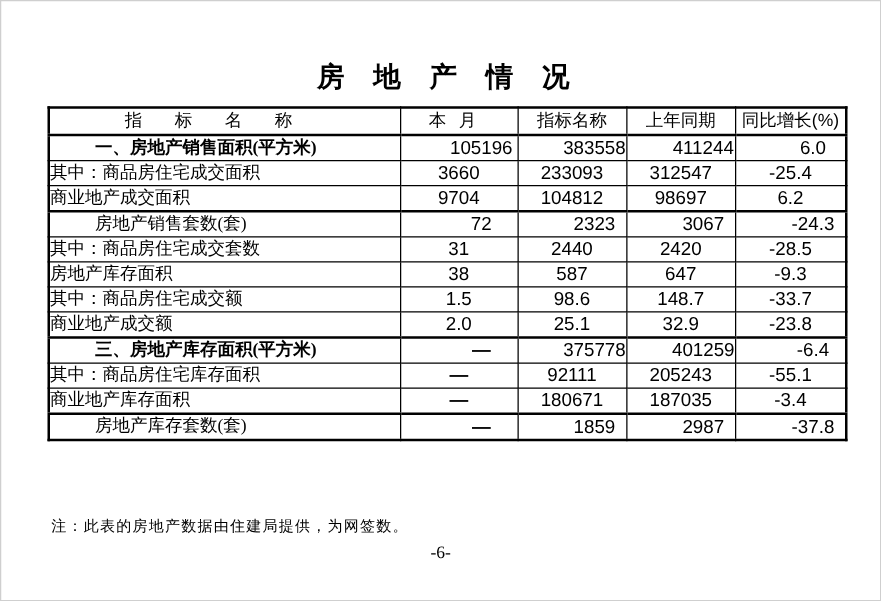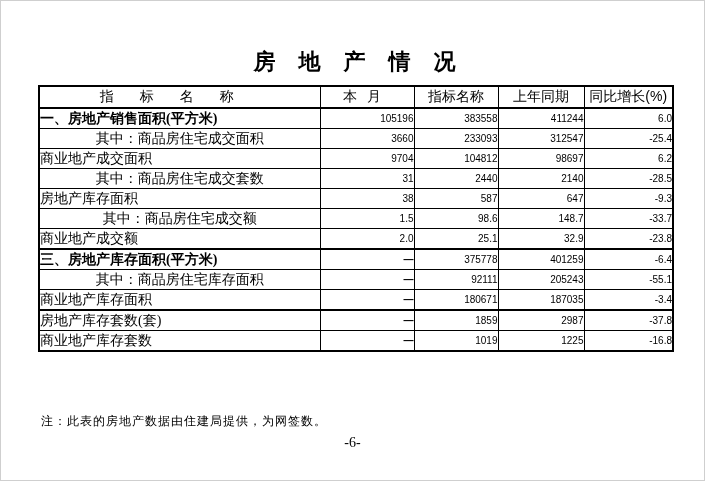--- a/index.html
+++ b/index.html
@@ -24,29 +24,29 @@
     box-sizing:border-box;
   }
   thead th {
     height:22px; font-size:14px; font-weight:400; text-align:center;
     border-bottom:2px solid #000;
     font-family:"Liberation Sans", sans-serif;
   }
   th.ls-wide { letter-spacing:26px; padding-left:26px; }
   th.ls-med  { letter-spacing:10px; padding-left:10px; }
   tbody td { height:19px; line-height:19px; font-size:14px; }
-  tr.group-start td { border-top:2px solid #000; }
+  tr.group-start td { border-top:2px solid #000;padding-left:36px; }
   .cell-label { text-align:left; font-family:"Liberation Serif", serif; }
   .indent-0 { padding-left:5px; }
   .indent-1 { padding-left:39px; }
-  .indent-2 { padding-left:57px;text-align:center; }
+  .indent-2 { padding-left:57px; }
   .indent-3 { padding-left:99px; }
   .bold { font-weight:700; }
   .cell-num {
-    text-align:right; padding-right:9px; font-size:10px;
+    text-align:center; padding-right:9px; font-size:15px;
     font-family:"Liberation Sans", sans-serif;
   }
   .cell-num.dash { font-weight:700; }
   .footnote {
     position:absolute; left:40px; top:412px; font-size:12px;
     letter-spacing:1px;
   }
   .pageno {
     position:absolute; top:434px; left:0; width:100%; text-align:center;
     font-size:14px; font-family:"Liberation Serif", serif;
@@ -91,25 +91,32 @@
     <td class="cell-num">312547</td>
     <td class="cell-num">-25.4</td>
   </tr>
         <tr>
     <td class="cell-label indent-3">商业地产成交面积</td>
     <td class="cell-num">9704</td>
     <td class="cell-num">104812</td>
     <td class="cell-num">98697</td>
     <td class="cell-num">6.2</td>
   </tr>
+        <tr class="group-start">
+    <td class="cell-label indent-1">房地产销售套数(套)</td>
+    <td class="cell-num">72</td>
+    <td class="cell-num">2323</td>
+    <td class="cell-num">3067</td>
+    <td class="cell-num">-24.3</td>
+  </tr>
         <tr>
     <td class="cell-label indent-2">其中：商品房住宅成交套数</td>
     <td class="cell-num">31</td>
     <td class="cell-num">2440</td>
-    <td class="cell-num">2140</td>
+    <td class="cell-num">2420</td>
     <td class="cell-num">-28.5</td>
   </tr>
         <tr>
     <td class="cell-label indent-3">房地产库存面积</td>
     <td class="cell-num">38</td>
     <td class="cell-num">587</td>
     <td class="cell-num">647</td>
     <td class="cell-num">-9.3</td>
   </tr>
         <tr>
@@ -147,27 +154,20 @@
     <td class="cell-num">187035</td>
     <td class="cell-num">-3.4</td>
   </tr>
         <tr class="group-start">
     <td class="cell-label indent-1">房地产库存套数(套)</td>
     <td class="cell-num dash">—</td>
     <td class="cell-num">1859</td>
     <td class="cell-num">2987</td>
     <td class="cell-num">-37.8</td>
   </tr>
-        <tr>
-    <td class="cell-label indent-3">商业地产库存套数</td>
-    <td class="cell-num dash">—</td>
-    <td class="cell-num">1019</td>
-    <td class="cell-num">1225</td>
-    <td class="cell-num">-16.8</td>
-  </tr>
       </tbody>
   </table>
 
   <div class="footnote">注：此表的房地产数据由住建局提供，为网签数。</div>
 
   <div class="pageno">-6-</div>
 
 </div>
 
 </body></html>

